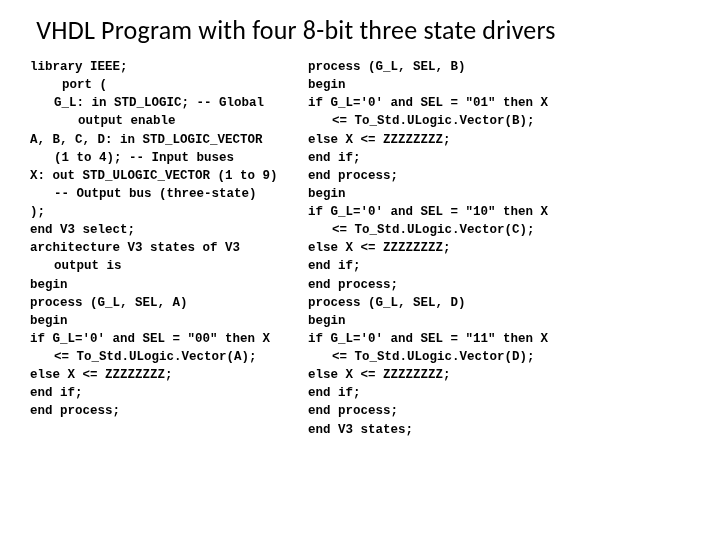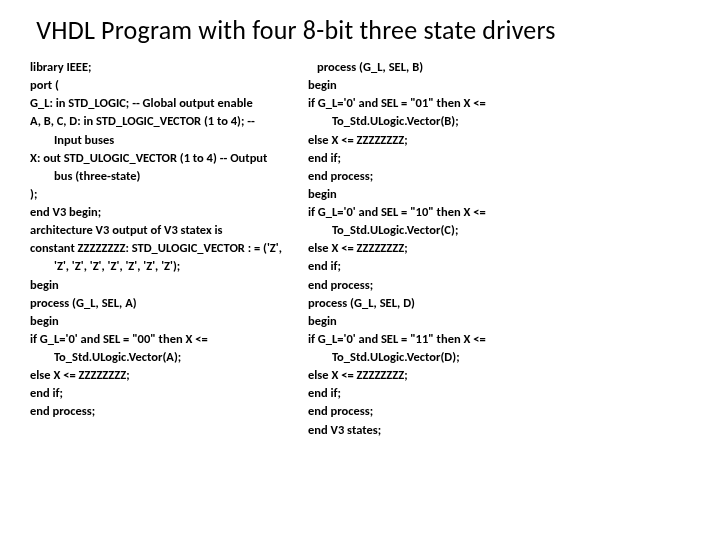--- a/index.html
+++ b/index.html
@@ -26,53 +26,53 @@
     letter-spacing: 0.2px;
   }
   .cols {
     display: flex;
     gap: 24px;
   }
   .col {
     flex: 1;
     font-size: 12.5px;
     line-height: 1.45;
+    font-family: Liberation Mono, monospace;
   }
   .line {
     font-weight: 700;
     margin: 0;
     white-space: pre-wrap;
   }
 </style>
 </head>
 <body>
 
 <div class="slide">
   <h1 class="title">VHDL Program with four 8-bit three state drivers</h1>
   <div class="cols">
     <div class="col" id="col-left">
         <p class="line" style="padding-left: 24px; text-indent: -24px;">library IEEE;</p>
-        <p class="line" style="padding-left: 24px; text-indent: -24px;">port (</p>
-        <p class="line" style="padding-left: 24px; text-indent: -24px;">G_L: in STD_LOGIC; -- Global output enable</p>
+        <p class="line" style="padding-left: 24px; text-indent: -24px; margin-left: 32px;">port (</p>
+        <p class="line" style="padding-left: 24px; text-indent: -24px; margin-left: 24px;">G_L: in STD_LOGIC; -- Global output enable</p>
         <p class="line" style="padding-left: 24px; text-indent: -24px;">A, B, C, D: in STD_LOGIC_VECTOR (1 to 4); -- Input buses</p>
-        <p class="line" style="padding-left: 24px; text-indent: -24px;">X: out STD_ULOGIC_VECTOR (1 to 4) -- Output bus (three-state)</p>
+        <p class="line" style="padding-left: 24px; text-indent: -24px;">X: out STD_ULOGIC_VECTOR (1 to 9) -- Output bus (three-state)</p>
         <p class="line" style="padding-left: 24px; text-indent: -24px;">);</p>
-        <p class="line" style="padding-left: 24px; text-indent: -24px;">end V3 begin;</p>
-        <p class="line" style="padding-left: 24px; text-indent: -24px;">architecture V3 output of V3 statex is</p>
-        <p class="line" style="padding-left: 24px; text-indent: -24px;">constant ZZZZZZZZ: STD_ULOGIC_VECTOR : = ('Z', 'Z', 'Z', 'Z', 'Z', 'Z', 'Z', 'Z');</p>
+        <p class="line" style="padding-left: 24px; text-indent: -24px;">end V3 select;</p>
+        <p class="line" style="padding-left: 24px; text-indent: -24px;">architecture V3 states of V3 output is</p>
         <p class="line" style="padding-left: 24px; text-indent: -24px;">begin</p>
         <p class="line" style="padding-left: 24px; text-indent: -24px;">process (G_L, SEL, A)</p>
         <p class="line" style="padding-left: 24px; text-indent: -24px;">begin</p>
         <p class="line" style="padding-left: 24px; text-indent: -24px;">if G_L='0' and SEL = "00" then X &lt;= To_Std.ULogic.Vector(A);</p>
         <p class="line" style="padding-left: 24px; text-indent: -24px;">else X &lt;= ZZZZZZZZ;</p>
         <p class="line" style="padding-left: 24px; text-indent: -24px;">end if;</p>
         <p class="line" style="padding-left: 24px; text-indent: -24px;">end process;</p>
       </div>
     <div class="col" id="col-right">
-        <p class="line" style="padding-left: 24px; text-indent: -24px; margin-left: 9px;">process (G_L, SEL, B)</p>
+        <p class="line" style="padding-left: 24px; text-indent: -24px;">process (G_L, SEL, B)</p>
         <p class="line" style="padding-left: 24px; text-indent: -24px;">begin</p>
         <p class="line" style="padding-left: 24px; text-indent: -24px;">if G_L='0' and SEL = "01" then X &lt;= To_Std.ULogic.Vector(B);</p>
         <p class="line" style="padding-left: 24px; text-indent: -24px;">else X &lt;= ZZZZZZZZ;</p>
         <p class="line" style="padding-left: 24px; text-indent: -24px;">end if;</p>
         <p class="line" style="padding-left: 24px; text-indent: -24px;">end process;</p>
         <p class="line" style="padding-left: 24px; text-indent: -24px;">begin</p>
         <p class="line" style="padding-left: 24px; text-indent: -24px;">if G_L='0' and SEL = "10" then X &lt;= To_Std.ULogic.Vector(C);</p>
         <p class="line" style="padding-left: 24px; text-indent: -24px;">else X &lt;= ZZZZZZZZ;</p>
         <p class="line" style="padding-left: 24px; text-indent: -24px;">end if;</p>
         <p class="line" style="padding-left: 24px; text-indent: -24px;">end process;</p>

